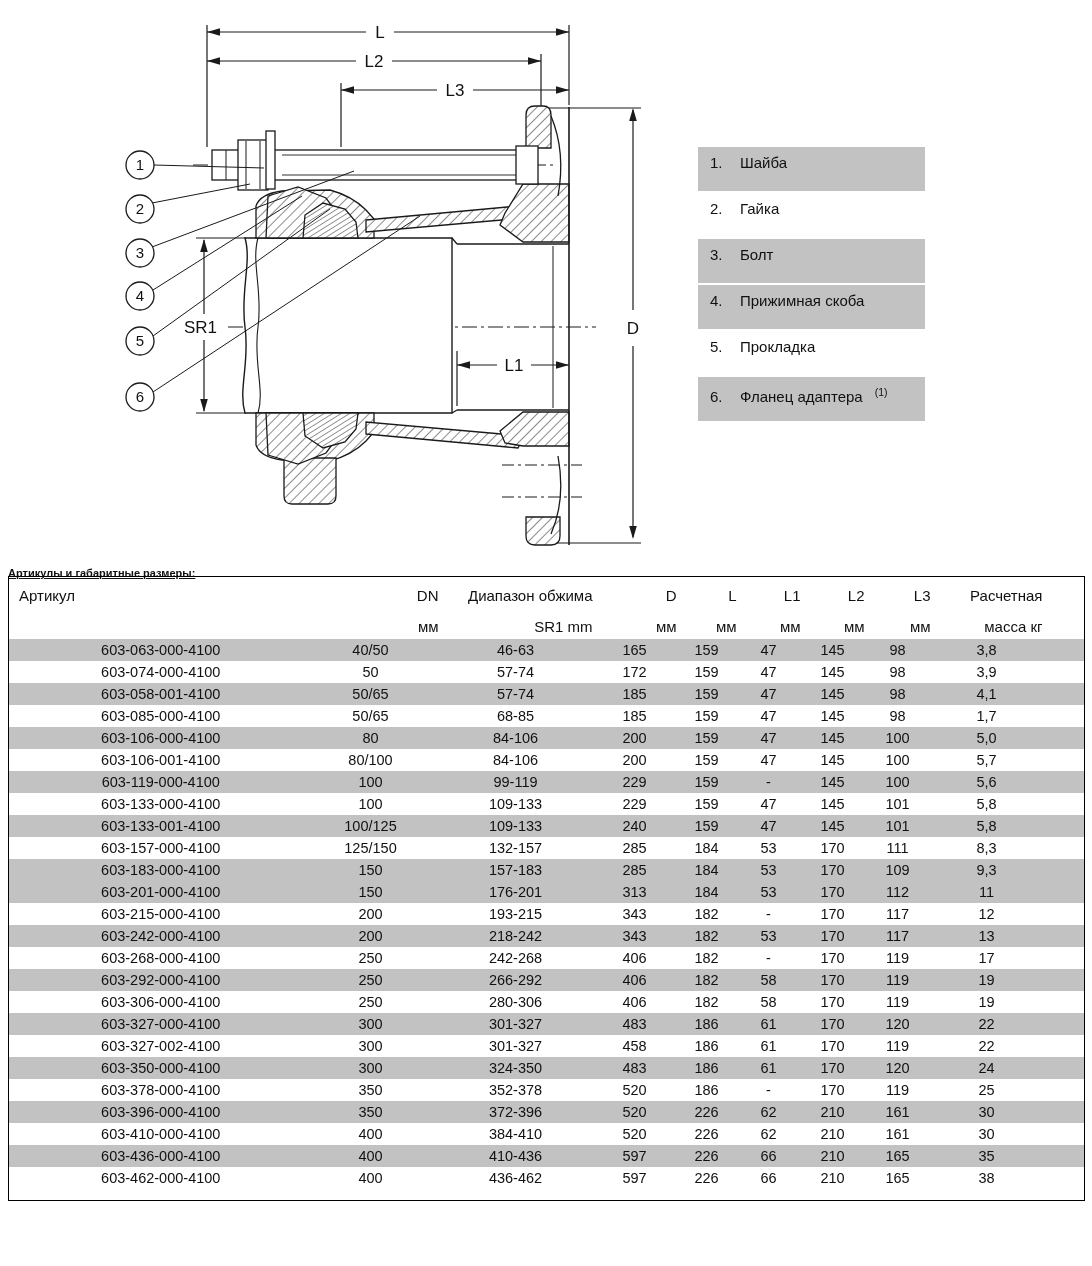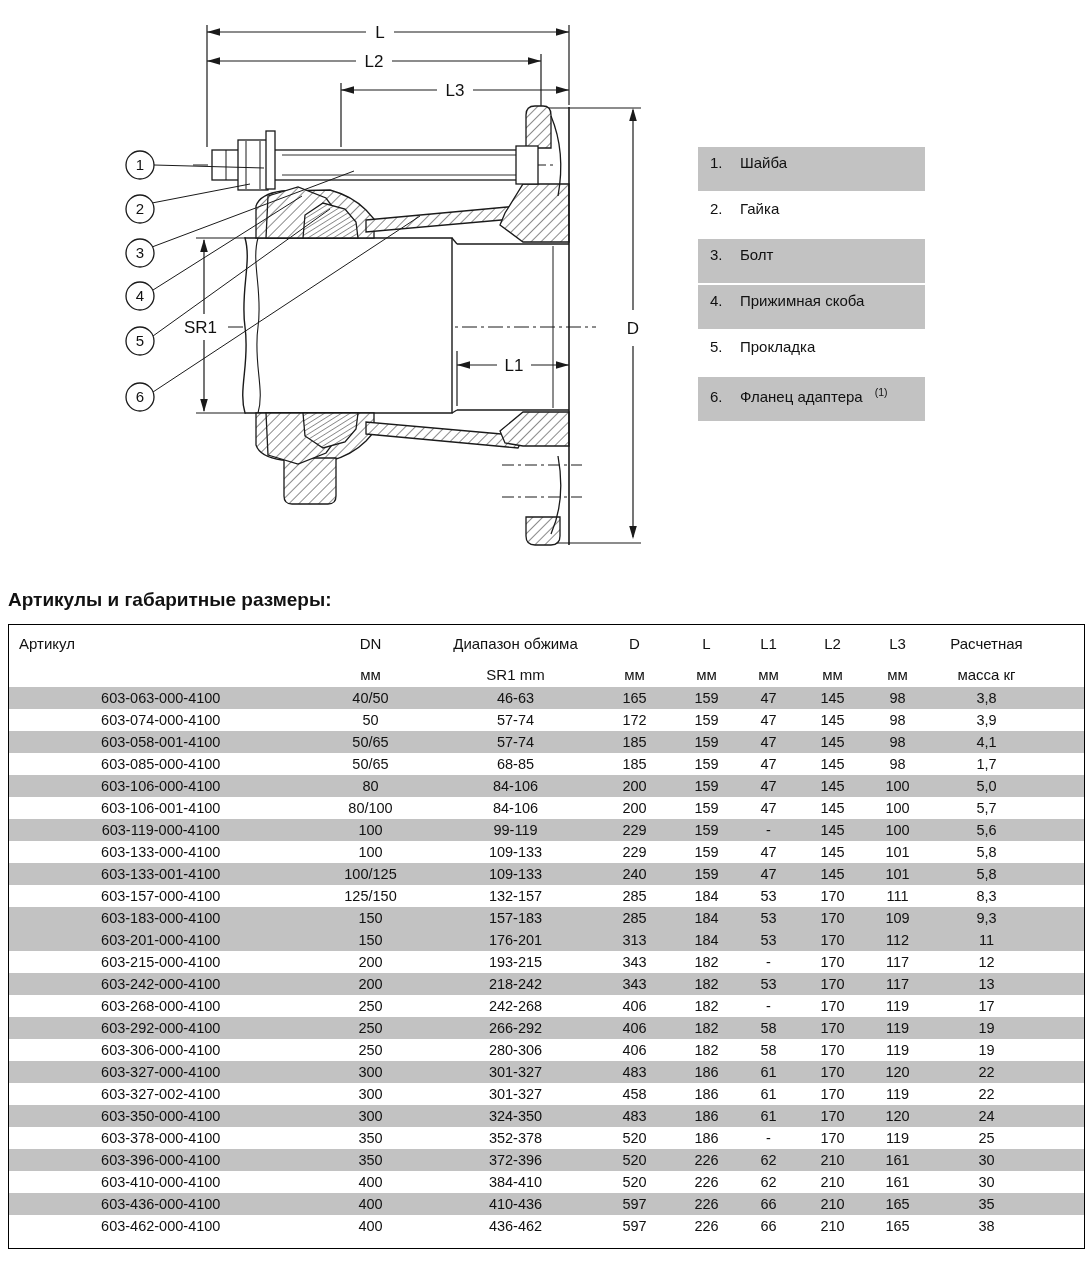--- a/index.html
+++ b/index.html
@@ -17,31 +17,31 @@
   .legend-item{
     height:44px;margin-bottom:2px;box-sizing:border-box;
     padding:6px 0 0 12px;font-size:15px;line-height:19px;
   }
   .legend-item.shaded{background:var(--shade,#c2c2c2);}
   .legend-num{display:inline-block;width:30px;}
   .legend-sup{font-size:10.5px;vertical-align:super;margin-left:12px;}
 
   
   .section-title{
-    position:absolute;left:8px;top:589px;font-size:19px;font-weight:bold;
+    position:absolute;left:8px;top:567px;font-size:11px;font-weight:bold;text-decoration:underline;
   }
 
   
   .size-table{
-    position:absolute;left:8px;top:624px;width:1076px;
+    position:absolute;left:8px;top:576px;width:1076px;
     border:1.5px solid #000;border-collapse:collapse;table-layout:fixed;
     font-size:14.5px;
   }
   .size-table th{
-    font-weight:normal;text-align:center;vertical-align:top;
+    font-weight:normal;text-align:right;vertical-align:top;
     padding:10px 0 0 0;font-size:15px;
   }
   .size-table th.col-art{text-align:left;padding-left:10px;}
   .size-table th .h1{display:block;height:31px;}
   .size-table th .h2{display:block;height:21px;}
   .size-table td{
     height:22px;padding:0;text-align:center;line-height:22px;
     white-space:nowrap;overflow:hidden;
   }
   .size-table td.col-art{text-align:center;padding-left:10px;}

